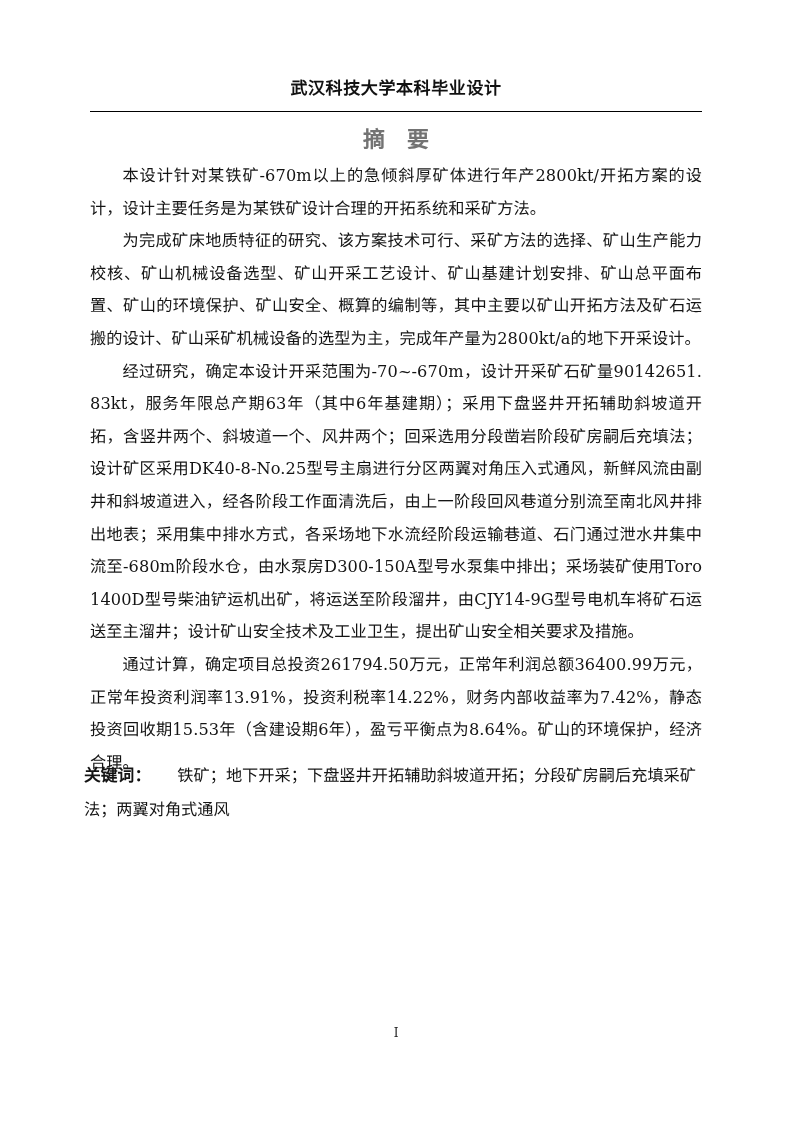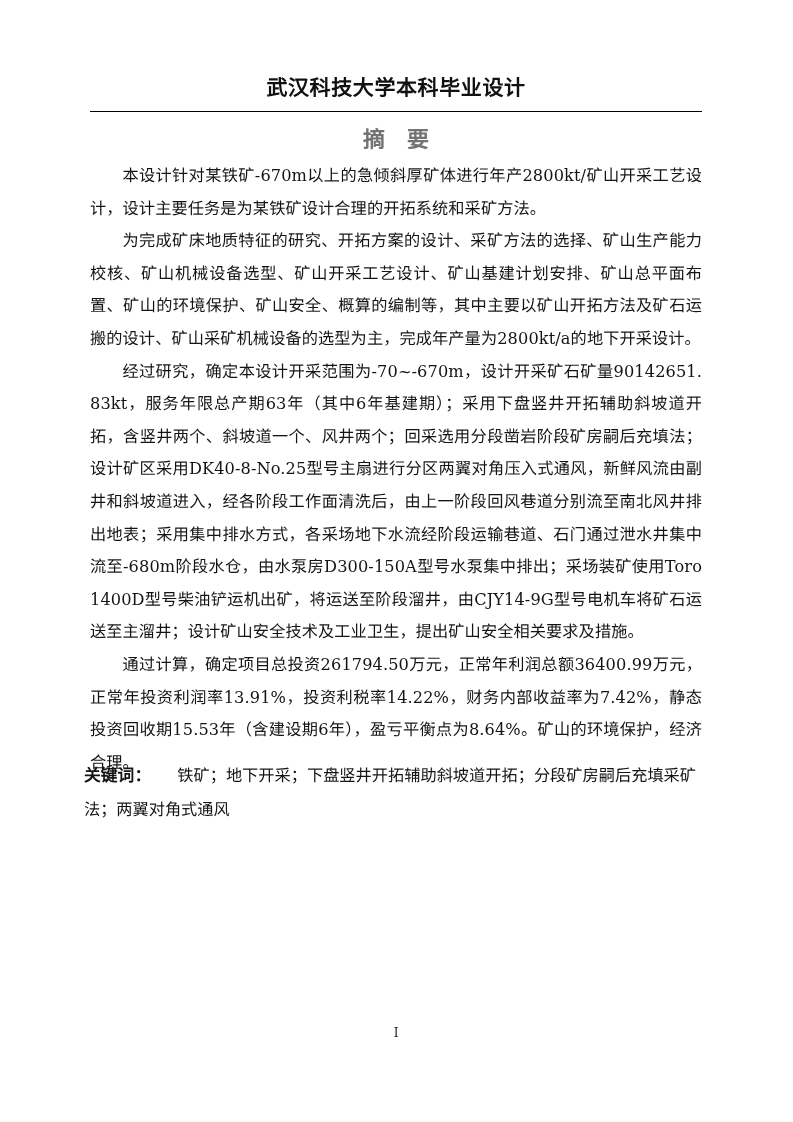--- a/index.html
+++ b/index.html
@@ -29,21 +29,21 @@
   .page-header {
     position: absolute;
     left: 90px;
     top: 78px;
     width: 612px;
     text-align: center;
   }
   .page-header-title {
     font-family: "DejaVu Serif", "Liberation Serif", serif;
     font-weight: bold;
-    font-size: 21px;
+    font-size: 17px;
     letter-spacing: 0.6px;
     line-height: 20px;
     color: #111111;
     white-space: nowrap;
   }
   .header-rule {
     position: absolute;
     left: 90px;
     top: 111px;
     width: 612px;
@@ -140,22 +140,22 @@
 <div class="page">
 
   <div class="page-header">
     <div class="page-header-title">武汉科技大学本科毕业设计</div>
   </div>
   <div class="header-rule"></div>
 
   <div class="section-title">摘要</div>
 
   <div class="body-block">
-    <p class="para">本设计针对某铁矿-670m以上的急倾斜厚矿体进行年产2800kt/矿山开采工艺设计，设计主要任务是为某铁矿设计合理的开拓系统和采矿方法。</p>
-    <p class="para">为完成矿床地质特征的研究、开拓方案的设计、采矿方法的选择、矿山生产能力校核、矿山机械设备选型、矿山开采工艺设计、矿山基建计划安排、矿山总平面布置、矿山的环境保护、矿山安全、概算的编制等，其中主要以矿山开拓方法及矿石运搬的设计、矿山采矿机械设备的选型为主，完成年产量为2800kt/a的地下开采设计。</p>
+    <p class="para">本设计针对某铁矿-670m以上的急倾斜厚矿体进行年产2800kt/开拓方案的设计，设计主要任务是为某铁矿设计合理的开拓系统和采矿方法。</p>
+    <p class="para">为完成矿床地质特征的研究、该方案技术可行、采矿方法的选择、矿山生产能力校核、矿山机械设备选型、矿山开采工艺设计、矿山基建计划安排、矿山总平面布置、矿山的环境保护、矿山安全、概算的编制等，其中主要以矿山开拓方法及矿石运搬的设计、矿山采矿机械设备的选型为主，完成年产量为2800kt/a的地下开采设计。</p>
     <p class="para">经过研究，确定本设计开采范围为-70~-670m，设计开采矿石矿量90142651.83kt，服务年限总产期63年（其中6年基建期）；采用下盘竖井开拓辅助斜坡道开拓，含竖井两个、斜坡道一个、风井两个；回采选用分段凿岩阶段矿房嗣后充填法；设计矿区采用DK40-8-No.25型号主扇进行分区两翼对角压入式通风，新鲜风流由副井和斜坡道进入，经各阶段工作面清洗后，由上一阶段回风巷道分别流至南北风井排出地表；采用集中排水方式，各采场地下水流经阶段运输巷道、石门通过泄水井集中流至-680m阶段水仓，由水泵房D300-150A型号水泵集中排出；采场装矿使用Toro1400D型号柴油铲运机出矿，将运送至阶段溜井，由CJY14-9G型号电机车将矿石运送至主溜井；设计矿山安全技术及工业卫生，提出矿山安全相关要求及措施。</p>
     <p class="para">通过计算，确定项目总投资261794.50万元，正常年利润总额36400.99万元，正常年投资利润率13.91%，投资利税率14.22%，财务内部收益率为7.42%，静态投资回收期15.53年（含建设期6年），盈亏平衡点为8.64%。矿山的环境保护，经济合理。</p>
   </div>
 
   <div class="keywords">
     <span class="keywords-label">关键词：</span><span class="keywords-gap"></span><span class="keywords-value">铁矿；地下开采；下盘竖井开拓辅助斜坡道开拓；分段矿房嗣后充填采矿法；两翼对角式通风</span>
   </div>
 
   <div class="page-footer">
     <span class="page-number">I</span>

